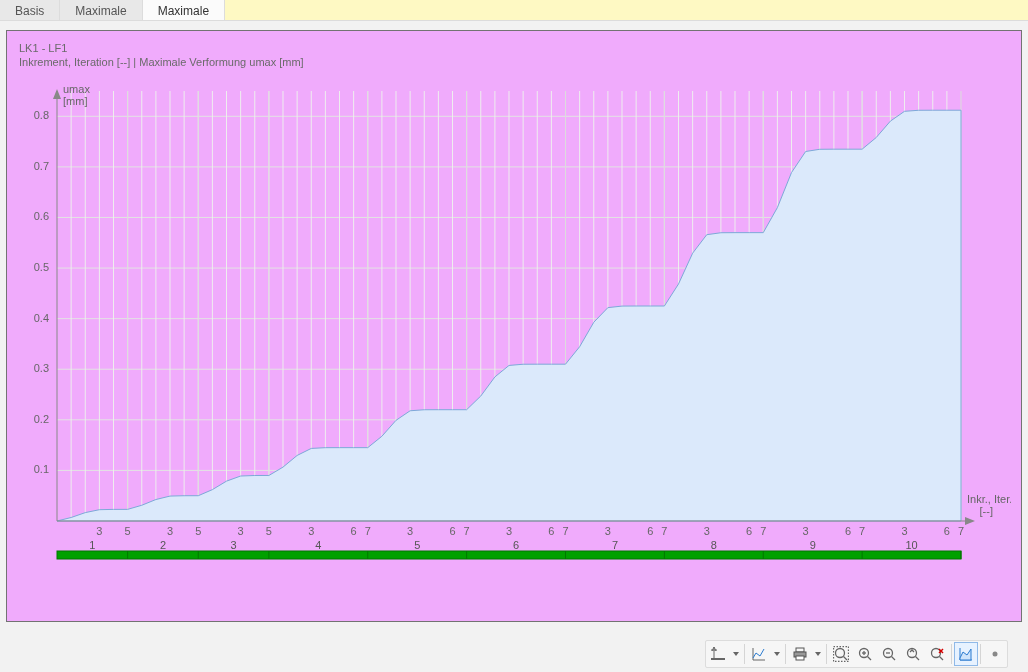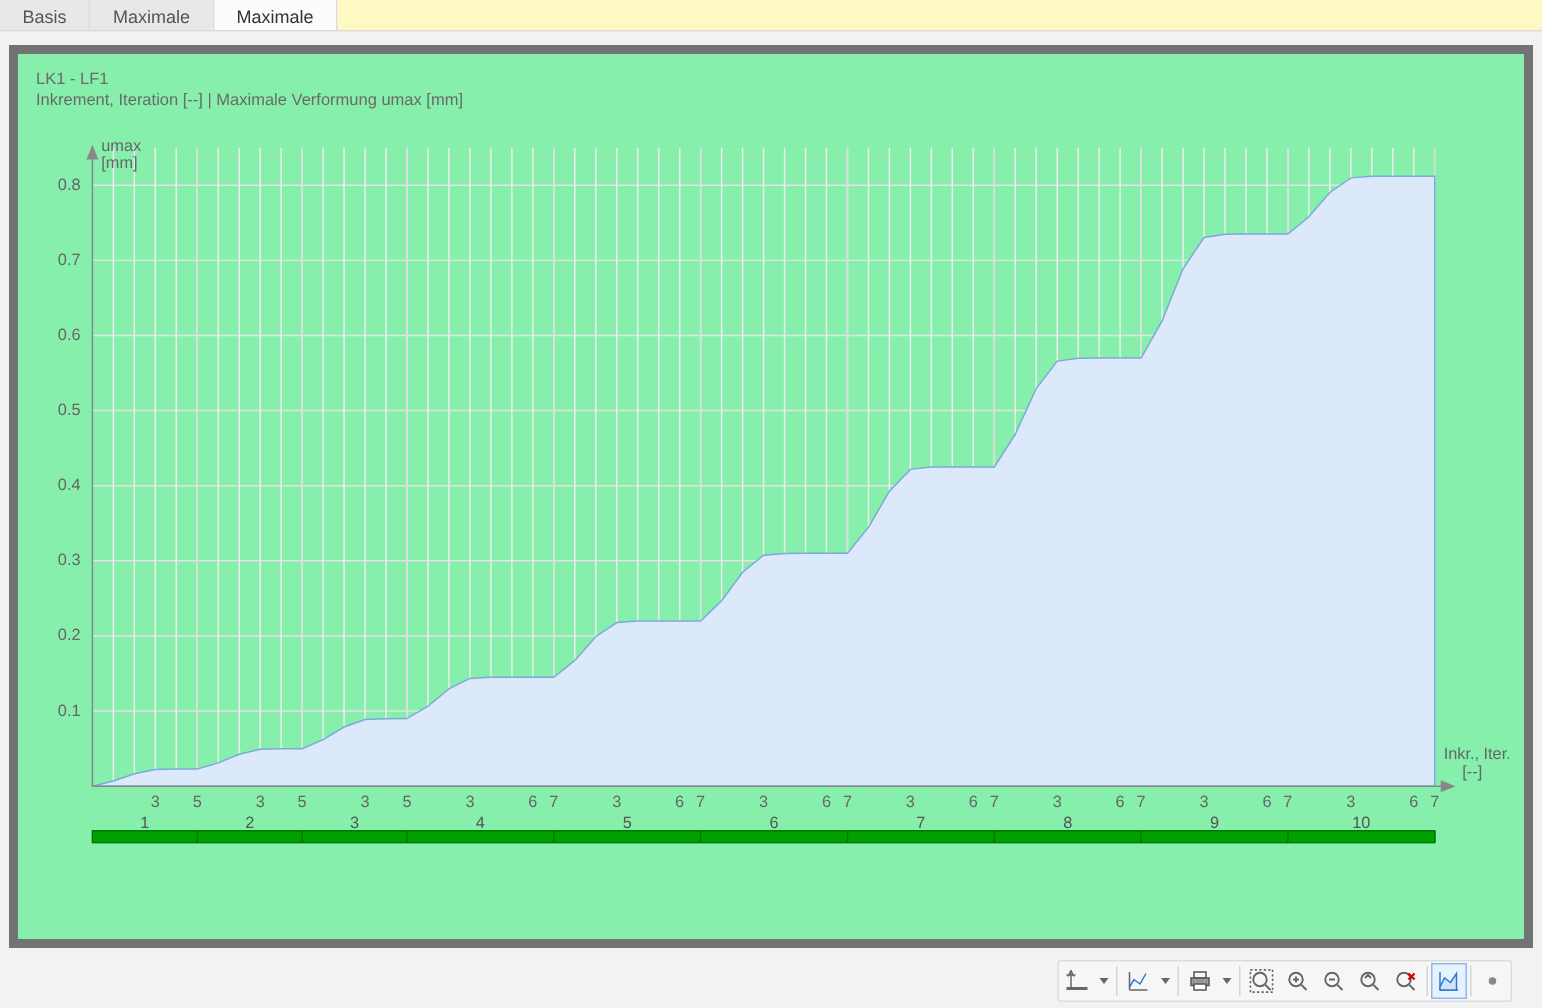--- a/index.html
+++ b/index.html
@@ -35,22 +35,22 @@
     color: #333;
   }
 
   
   .panel {
     position: absolute;
     left: 6px;
     right: 6px;
     top: 30px;
     height: 590px;
-    background: #86efac;
-    border: 6px solid #737373;
+    background: #f0abfc;
+    border: 1px solid #737373;
     text-decoration: underline;
   }
 
   
   .title-block {
     position: absolute;
     left: 12px;
     top: 10px;
     color: #6a6a6a;
     font-size: 11px;

